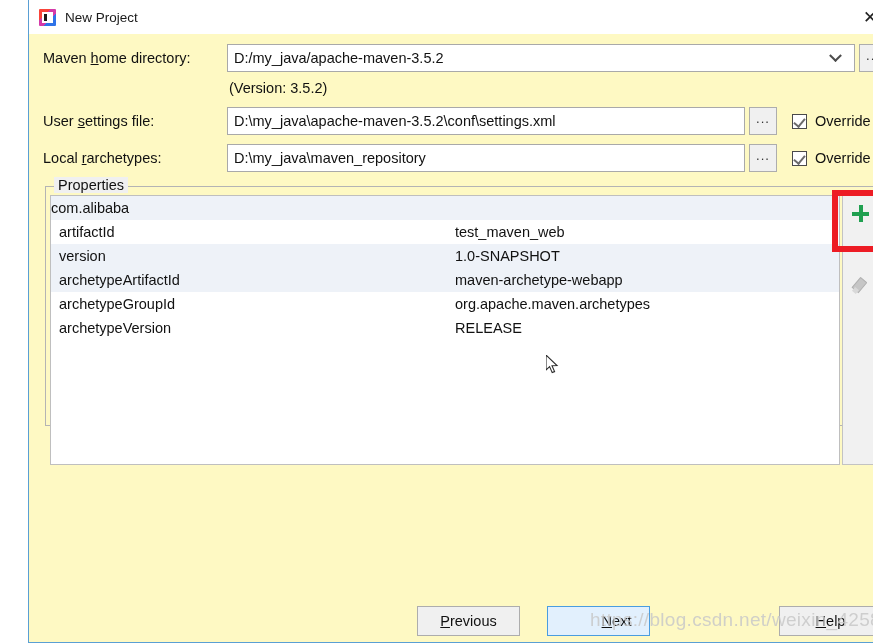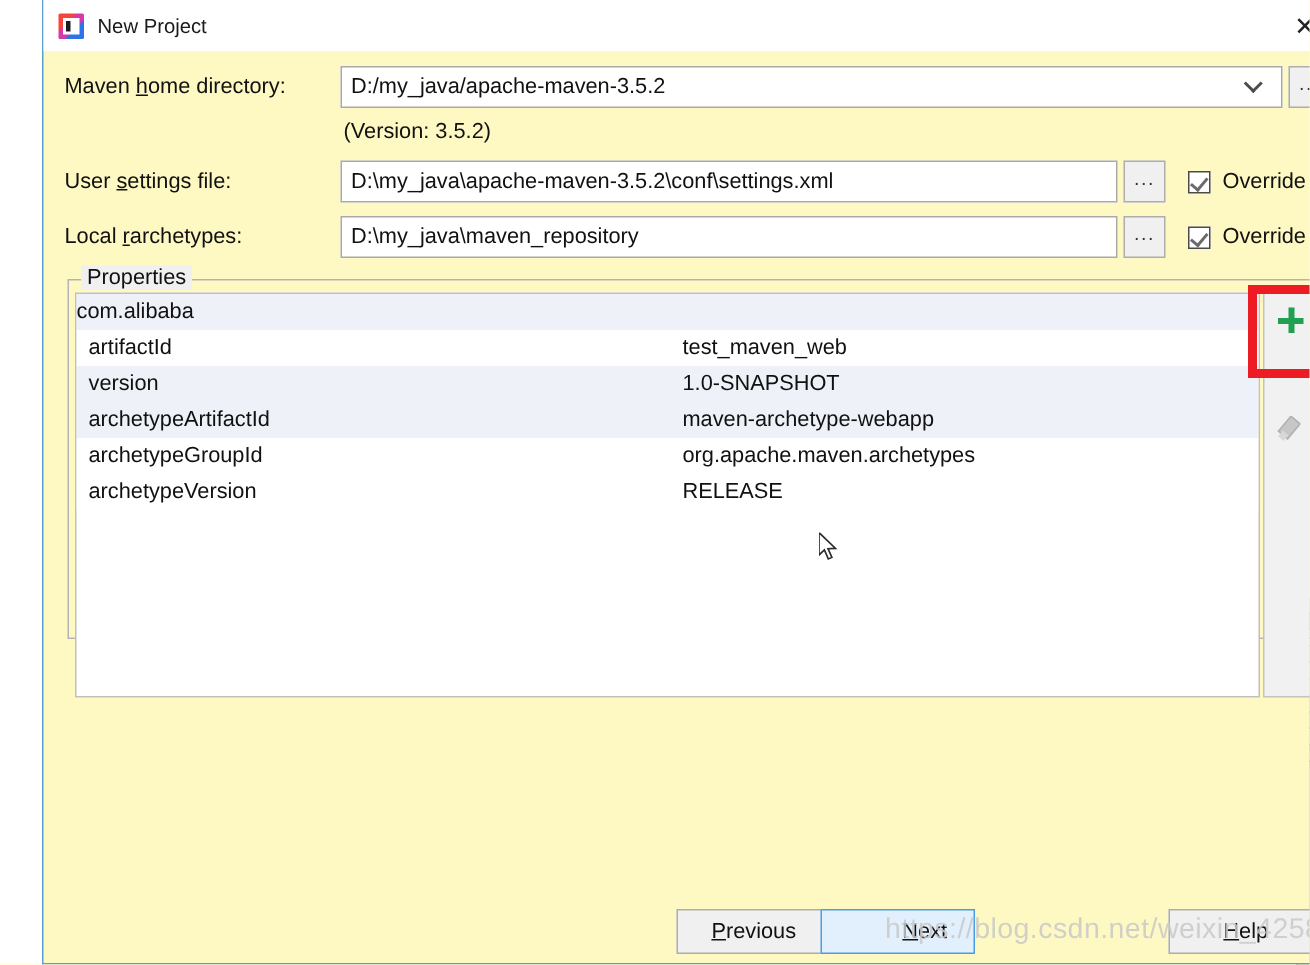--- a/index.html
+++ b/index.html
@@ -279,21 +279,21 @@
         <span class="plus-ico"></span>
       </div>
       <div id="edit-btn">
         <span class="pencil-ico"></span>
       </div>
     </div>
   </div>
 
   <div id="red-box"></div>
 
-  <div class="dlg-btn" style="left:422px; top:606px; width:103px;">
+  <div class="dlg-btn" style="left:388px; top:606px; width:103px;">
     <span><span></span><u>P</u><span>revious</span></span>
   </div>
   <div class="dlg-btn primary" style="left:518px; top:606px; width:103px;padding-left:36px;">
     <span><span></span><u>N</u><span>ext</span></span>
   </div>
   <div class="dlg-btn" style="left:750px; top:606px; width:103px;">
     <span><span></span><u>H</u><span>elp</span></span>
   </div>
 
 </div>

